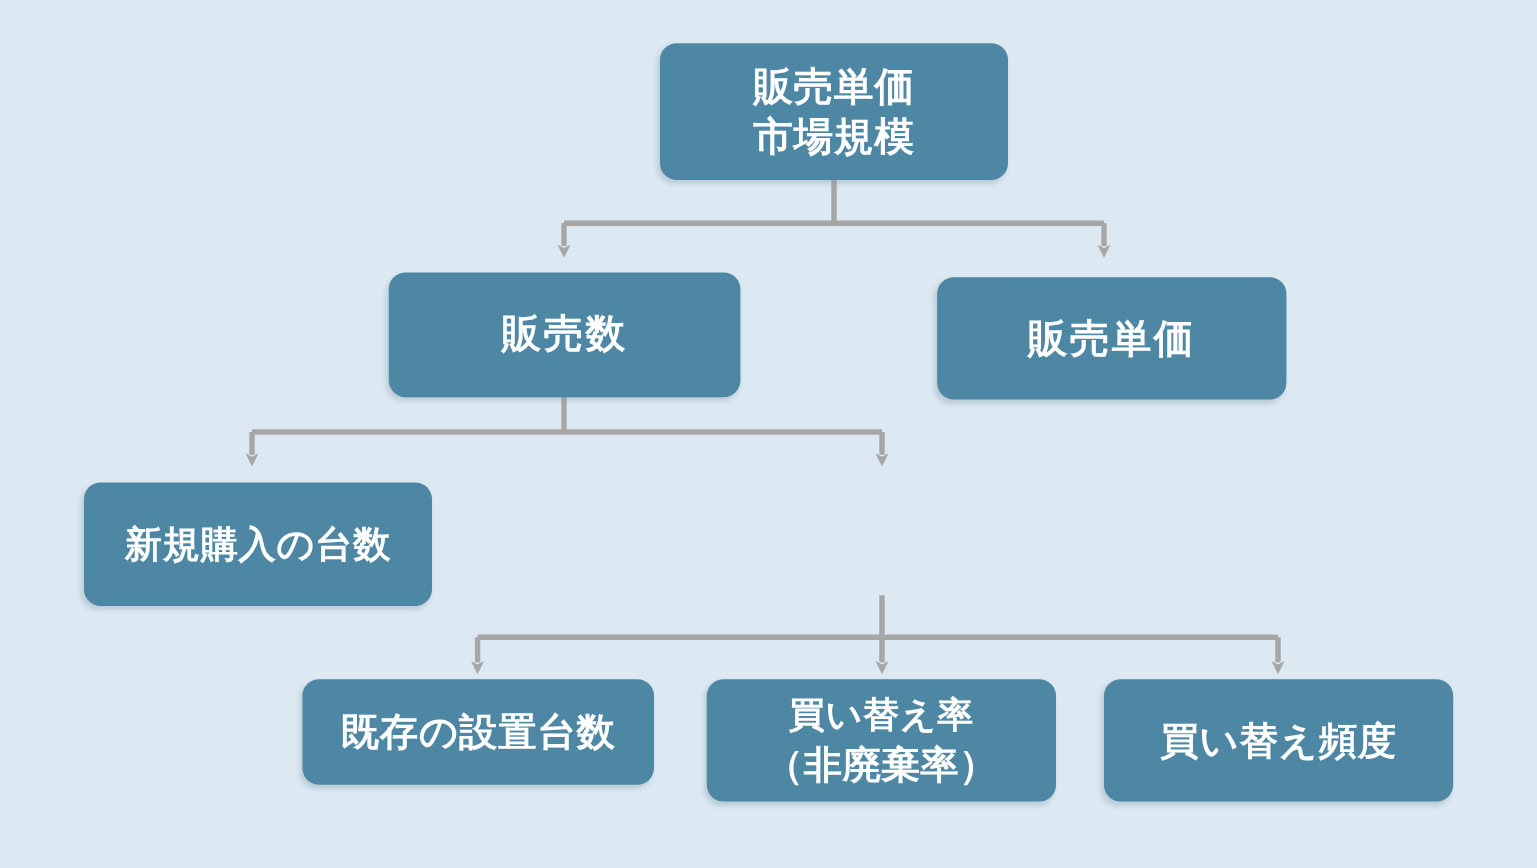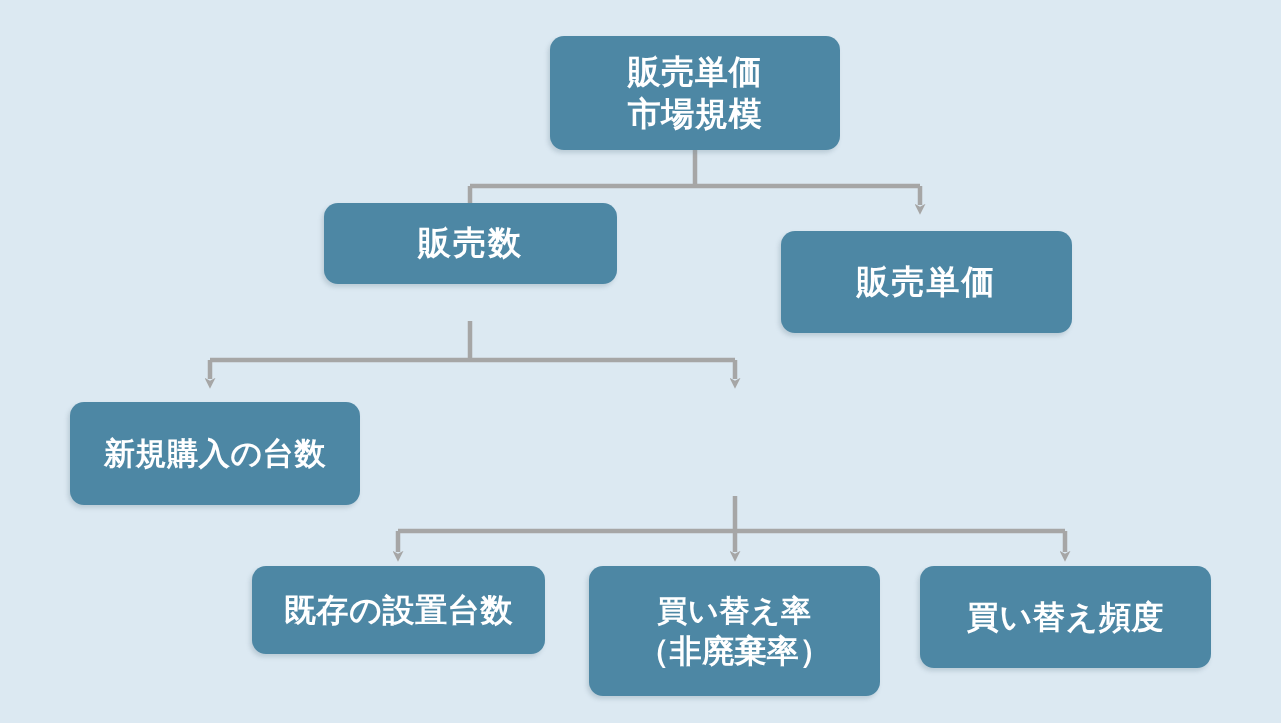--- a/index.html
+++ b/index.html
@@ -52,26 +52,26 @@
   .node-sublabel {
     font-weight: bold;
     color: #ffffff;
     line-height: 1.2;
     letter-spacing: 0.01em;
     font-size: 32px;
     margin-top: 1px;
   }
   
   #node-root        { left: 550px;  top: 36px;  width: 290px; height: 114px; }
-  #node-units-sold  { left: 324px;  top: 203px; width: 293px; height: 81px; font-family: Liberation Serif, serif; }
+  #node-units-sold  { left: 324px;  top: 227px; width: 293px; height: 104px; font-family: Liberation Serif, serif; }
   #node-unit-price  { left: 781px;  top: 231px; width: 291px; height: 102px; }
   #node-new-purchase{ left: 70px;   top: 402px; width: 290px; height: 103px; }
   #node-replacement { left: 590px;  top: 393px; width: 290px; height: 103px; }
   #node-installed   { left: 252px;  top: 566px; width: 293px; height: 88px; font-family: Liberation Serif, serif; }
-  #node-repl-rate   { left: 589px;  top: 566px; width: 291px; height: 130px; }
+  #node-repl-rate   { left: 589px;  top: 566px; width: 291px; height: 102px; }
   #node-repl-freq   { left: 920px;  top: 566px; width: 291px; height: 102px; }
 
   #node-root .node-label { font-size: 33px; }
   #node-units-sold .node-label,
   #node-unit-price .node-label { font-size: 33px; letter-spacing: 0.06em; }
   #node-installed .node-label,
   #node-repl-freq .node-label { font-size: 32px; }
   #node-new-purchase .node-label { font-size: 31px; }
   #node-replacement .node-label { font-size: 30px; }
   #node-repl-rate .node-label { font-size: 30px; }

